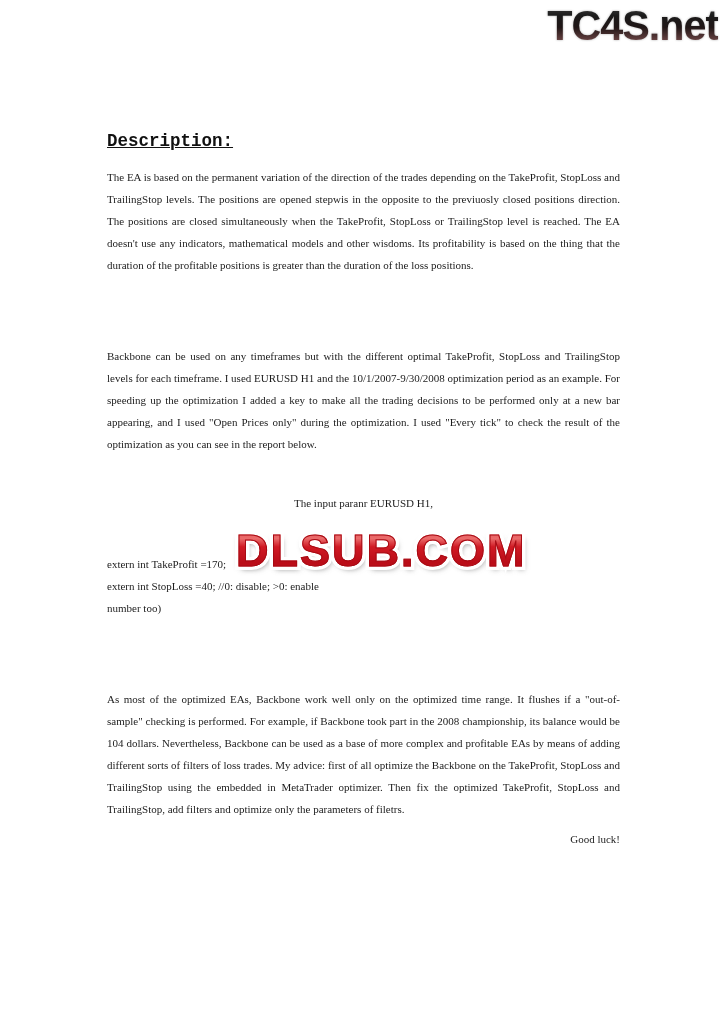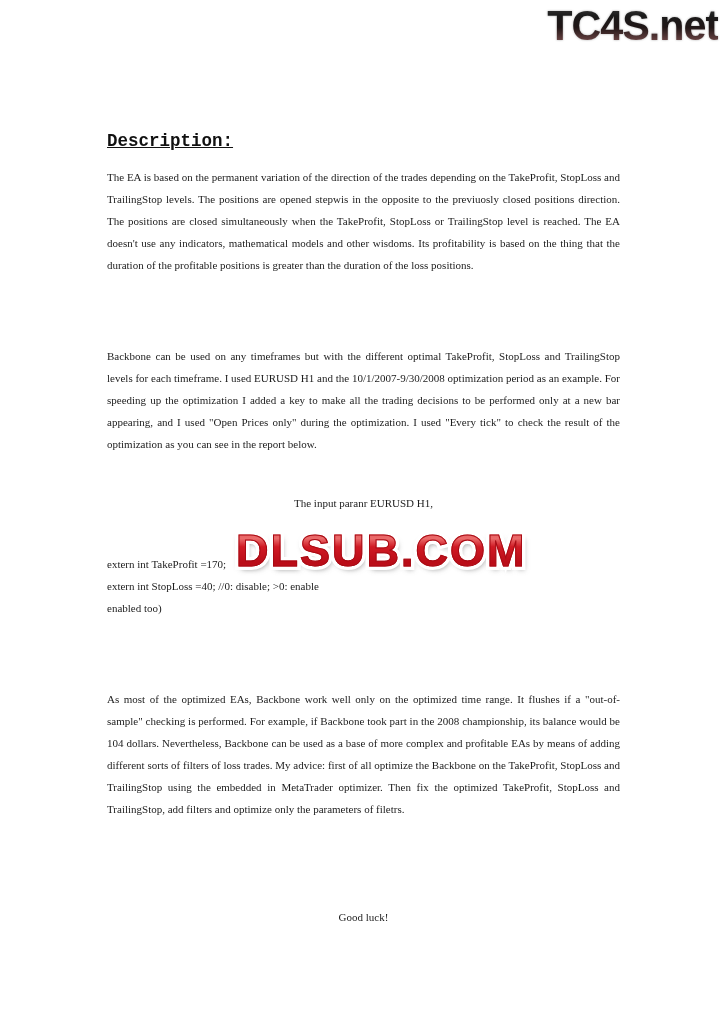--- a/index.html
+++ b/index.html
@@ -80,26 +80,26 @@
 <div class="para" style="top:492px">
   <div class="line-flex">
     <span>The input paran</span>
     <span>r EURUSD H1,</span>
   </div>
 </div>
 
 <div class="para" style="top:553px">
   <div class="code-line">extern int TakeProfit =170;</div>
   <div class="code-line">extern int StopLoss =40; //0: disable; &gt;0: enable</div>
-  <div class="code-line">enabled too)</div>
+  <div class="code-line">number too)</div>
 </div>
 
 <div class="para" style="top:688px">As most of the optimized EAs, Backbone work well only on the optimized time range. It flushes if a "out-of-sample" checking is performed. For example, if Backbone took part in the 2008 championship, its balance would be 104 dollars. Nevertheless, Backbone can be used as a base of more complex and profitable EAs by means of adding different sorts of filters of loss trades. My advice: first of all optimize the Backbone on the TakeProfit, StopLoss and TrailingStop using the embedded in MetaTrader optimizer. Then fix the optimized TakeProfit, StopLoss and TrailingStop, add filters and optimize only the parameters of filetrs.</div>
 
-<div class="para" style="top:906px;text-align:center">Good luck!</div>
+<div class="para" style="top:828px;text-align:right">Good luck!</div>
 
 <div class="wm-stack dlsub">
   <span class="layer outline">DLSUB.COM</span>
   <span class="layer fill">DLSUB.COM</span>
 </div>
 
 <div class="wm-stack txtreme">
   <span class="layer outline">TradersXtreme.com</span>
   <span class="layer fill">TradersXtreme.com</span>
 </div>

